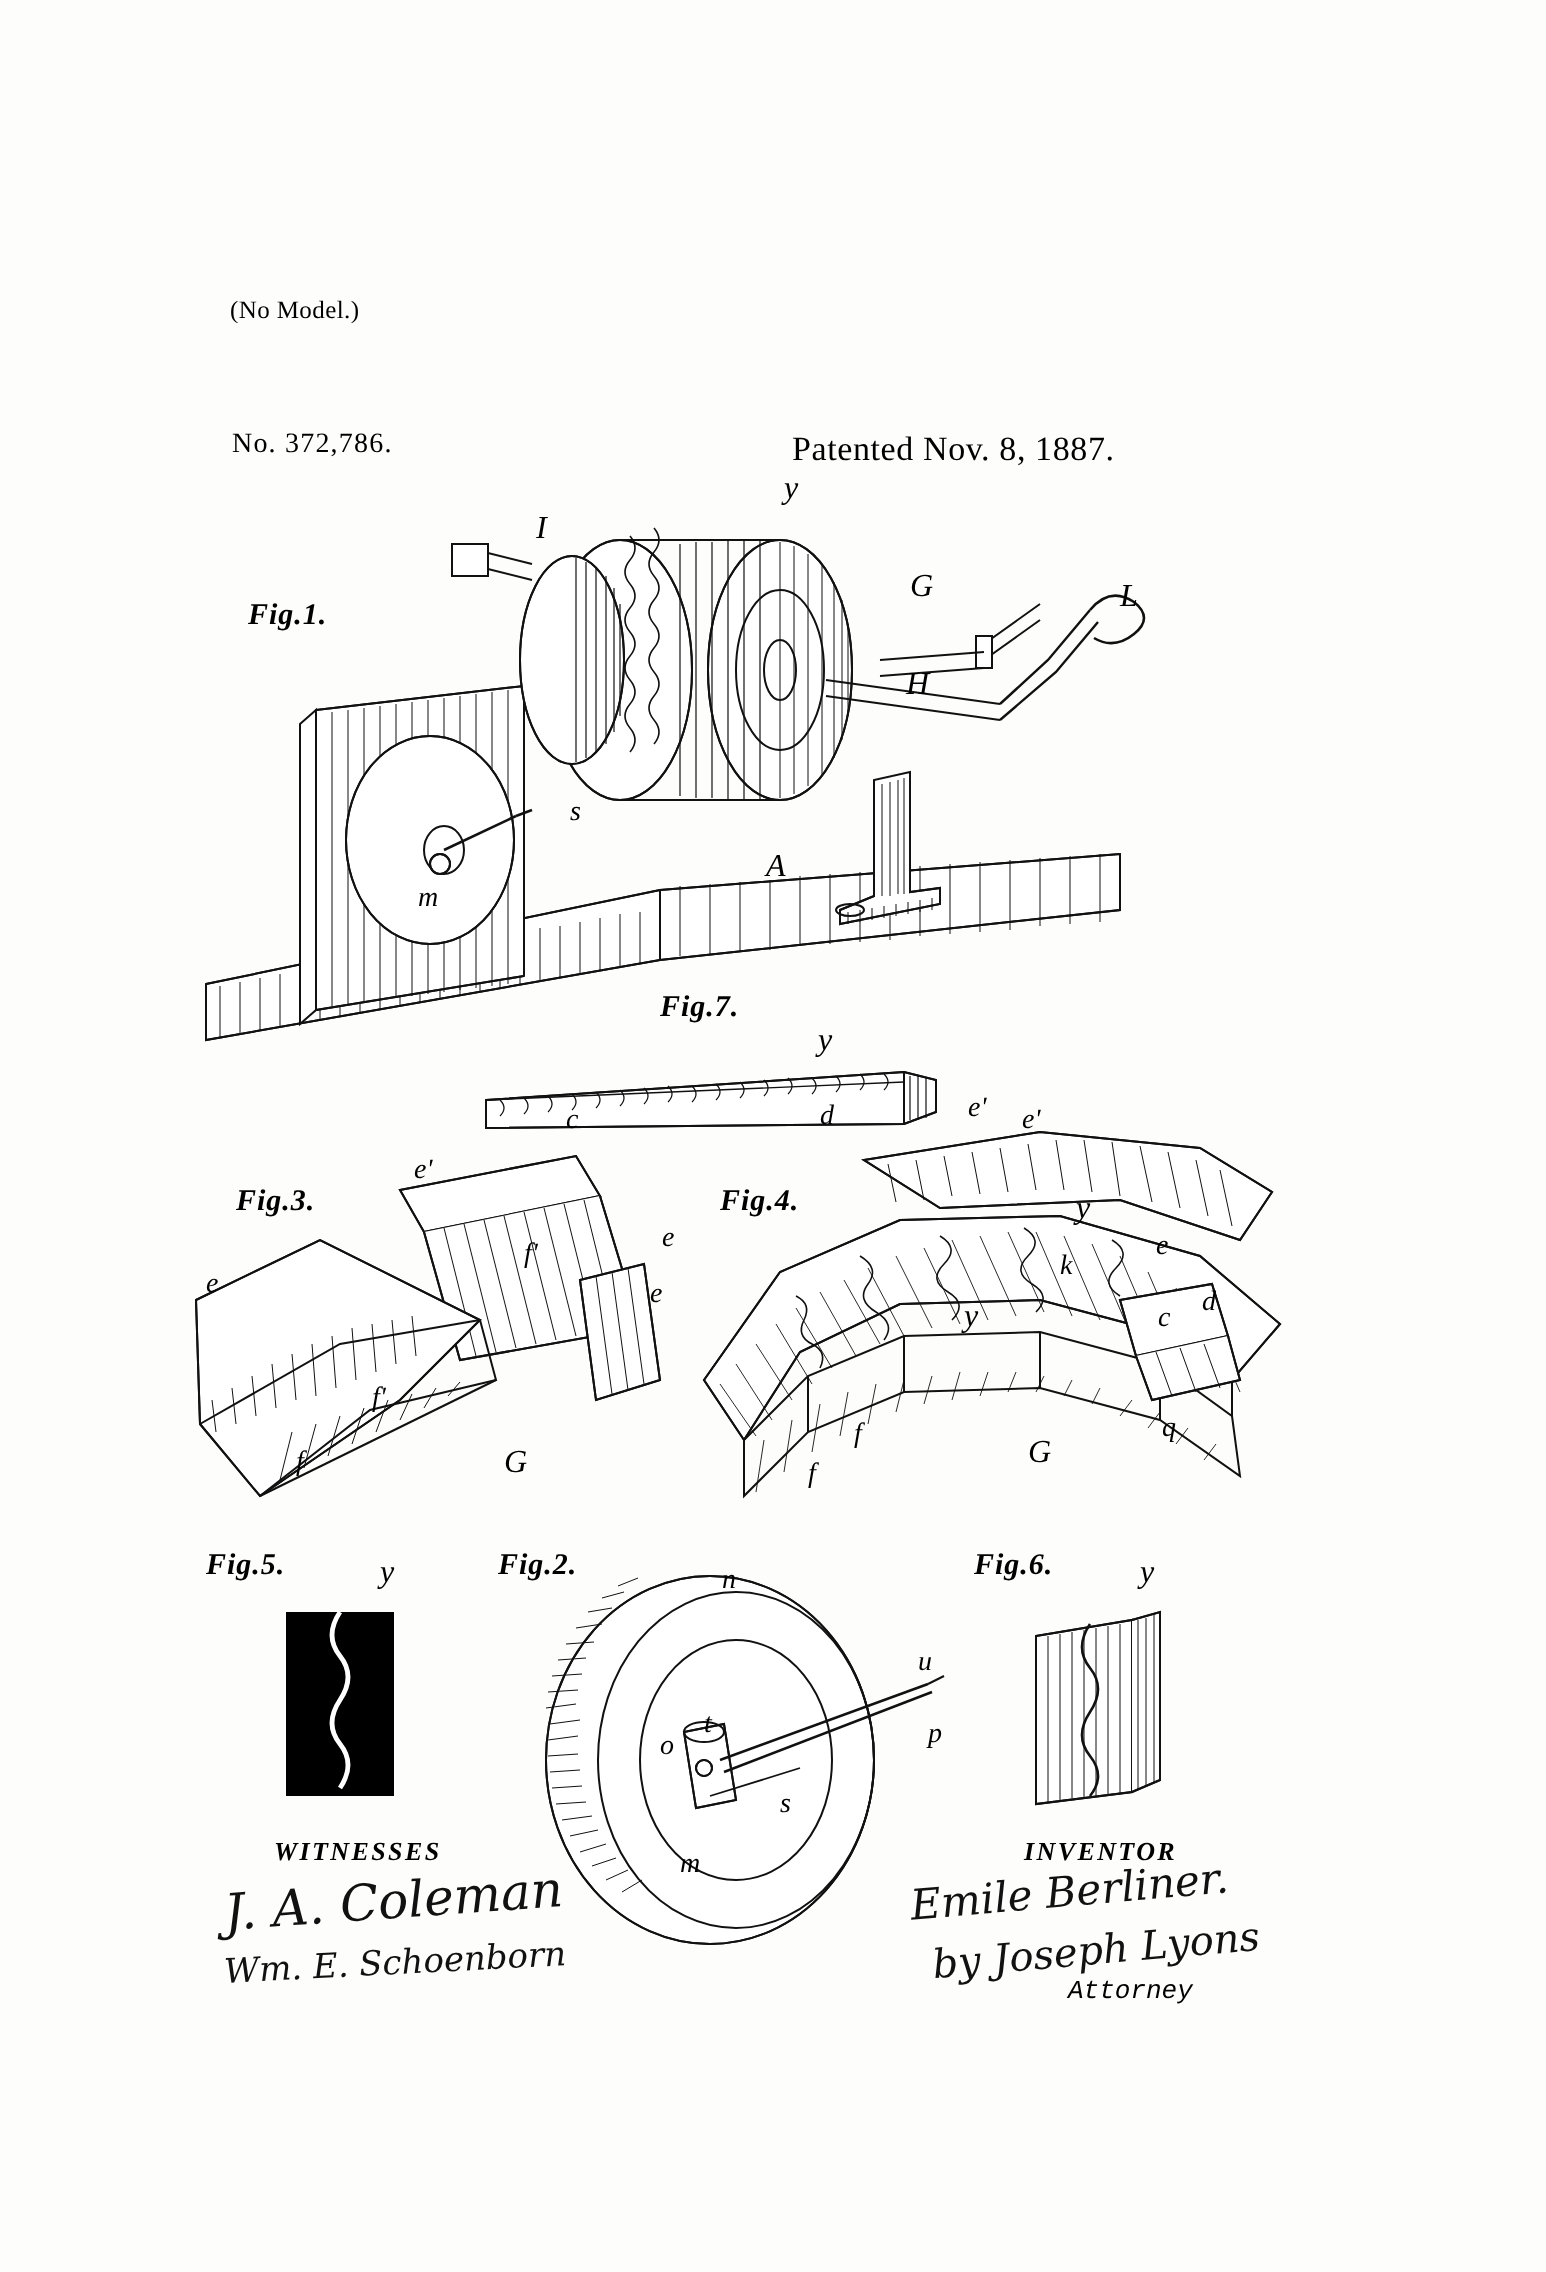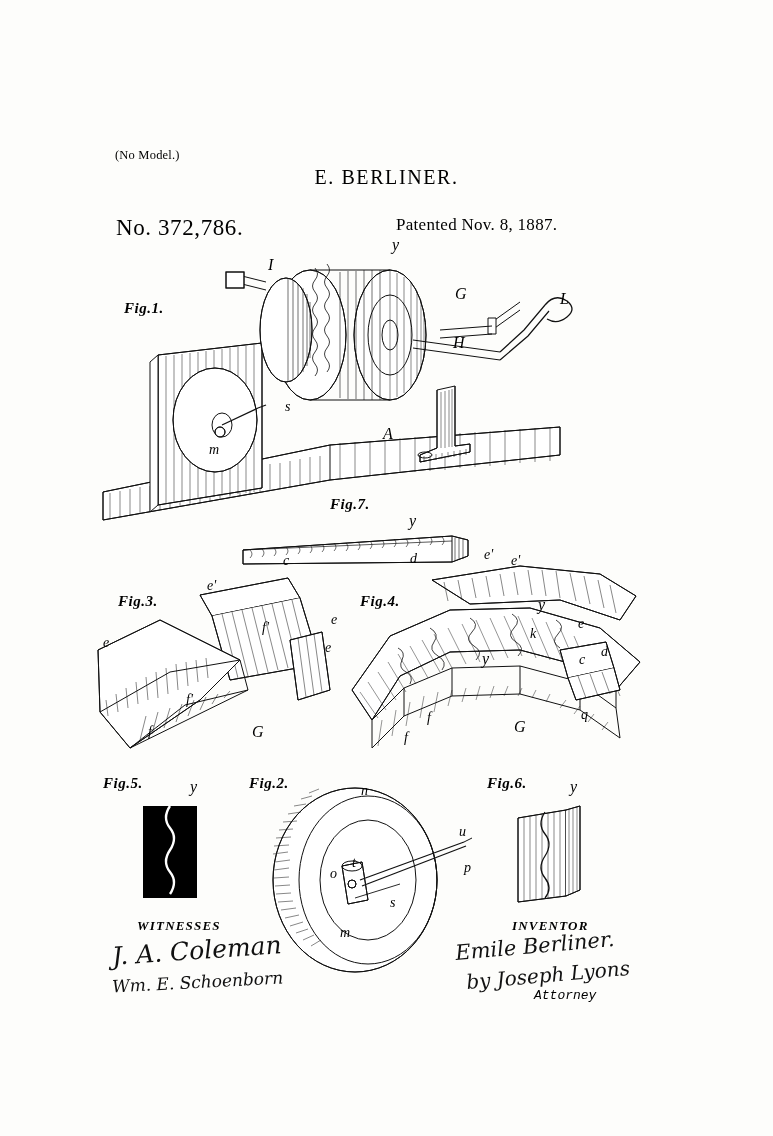--- a/index.html
+++ b/index.html
@@ -43,21 +43,21 @@
     left: 0; right: 0;
     top: 194px;
     text-align: center;
     font-size: 13.5px;
     letter-spacing: 1.3px;
   }
   .patent-no {
     position: absolute;
     left: 116px;
     top: 215px;
-    font-size: 23px;
+    font-size: 14px;
     letter-spacing: 0.6px;
   }
   .patent-date {
     position: absolute;
     left: 396px;
     top: 215px;
     font-size: 17px;
     letter-spacing: 0.3px;
   }
   
@@ -123,21 +123,20 @@
     font-family: Liberation Mono, monospace;
   }
   svg { display: block; }
 </style>
 </head>
 <body>
 
 <div class="page">
 
   <div class="no-model">(No Model.)</div>
-  <div class="inventor-name">E. BERLINER.</div>
   <div class="patent-no">No. 372,786.</div>
   <div class="patent-date">Patented Nov. 8, 1887.</div>
 
   <svg class="drawing" viewBox="0 0 773 1136">
     <defs>
       <pattern id="hatchA" width="4" height="4" patternUnits="userSpaceOnUse" patternTransform="rotate(60)">
         <line x1="0" y1="0" x2="0" y2="4" stroke="#111" stroke-width="0.7"></line>
       </pattern>
       <pattern id="hatchB" width="3.2" height="3.2" patternUnits="userSpaceOnUse" patternTransform="rotate(10)">
         <line x1="0" y1="0" x2="0" y2="3.2" stroke="#111" stroke-width="0.6"></line>

